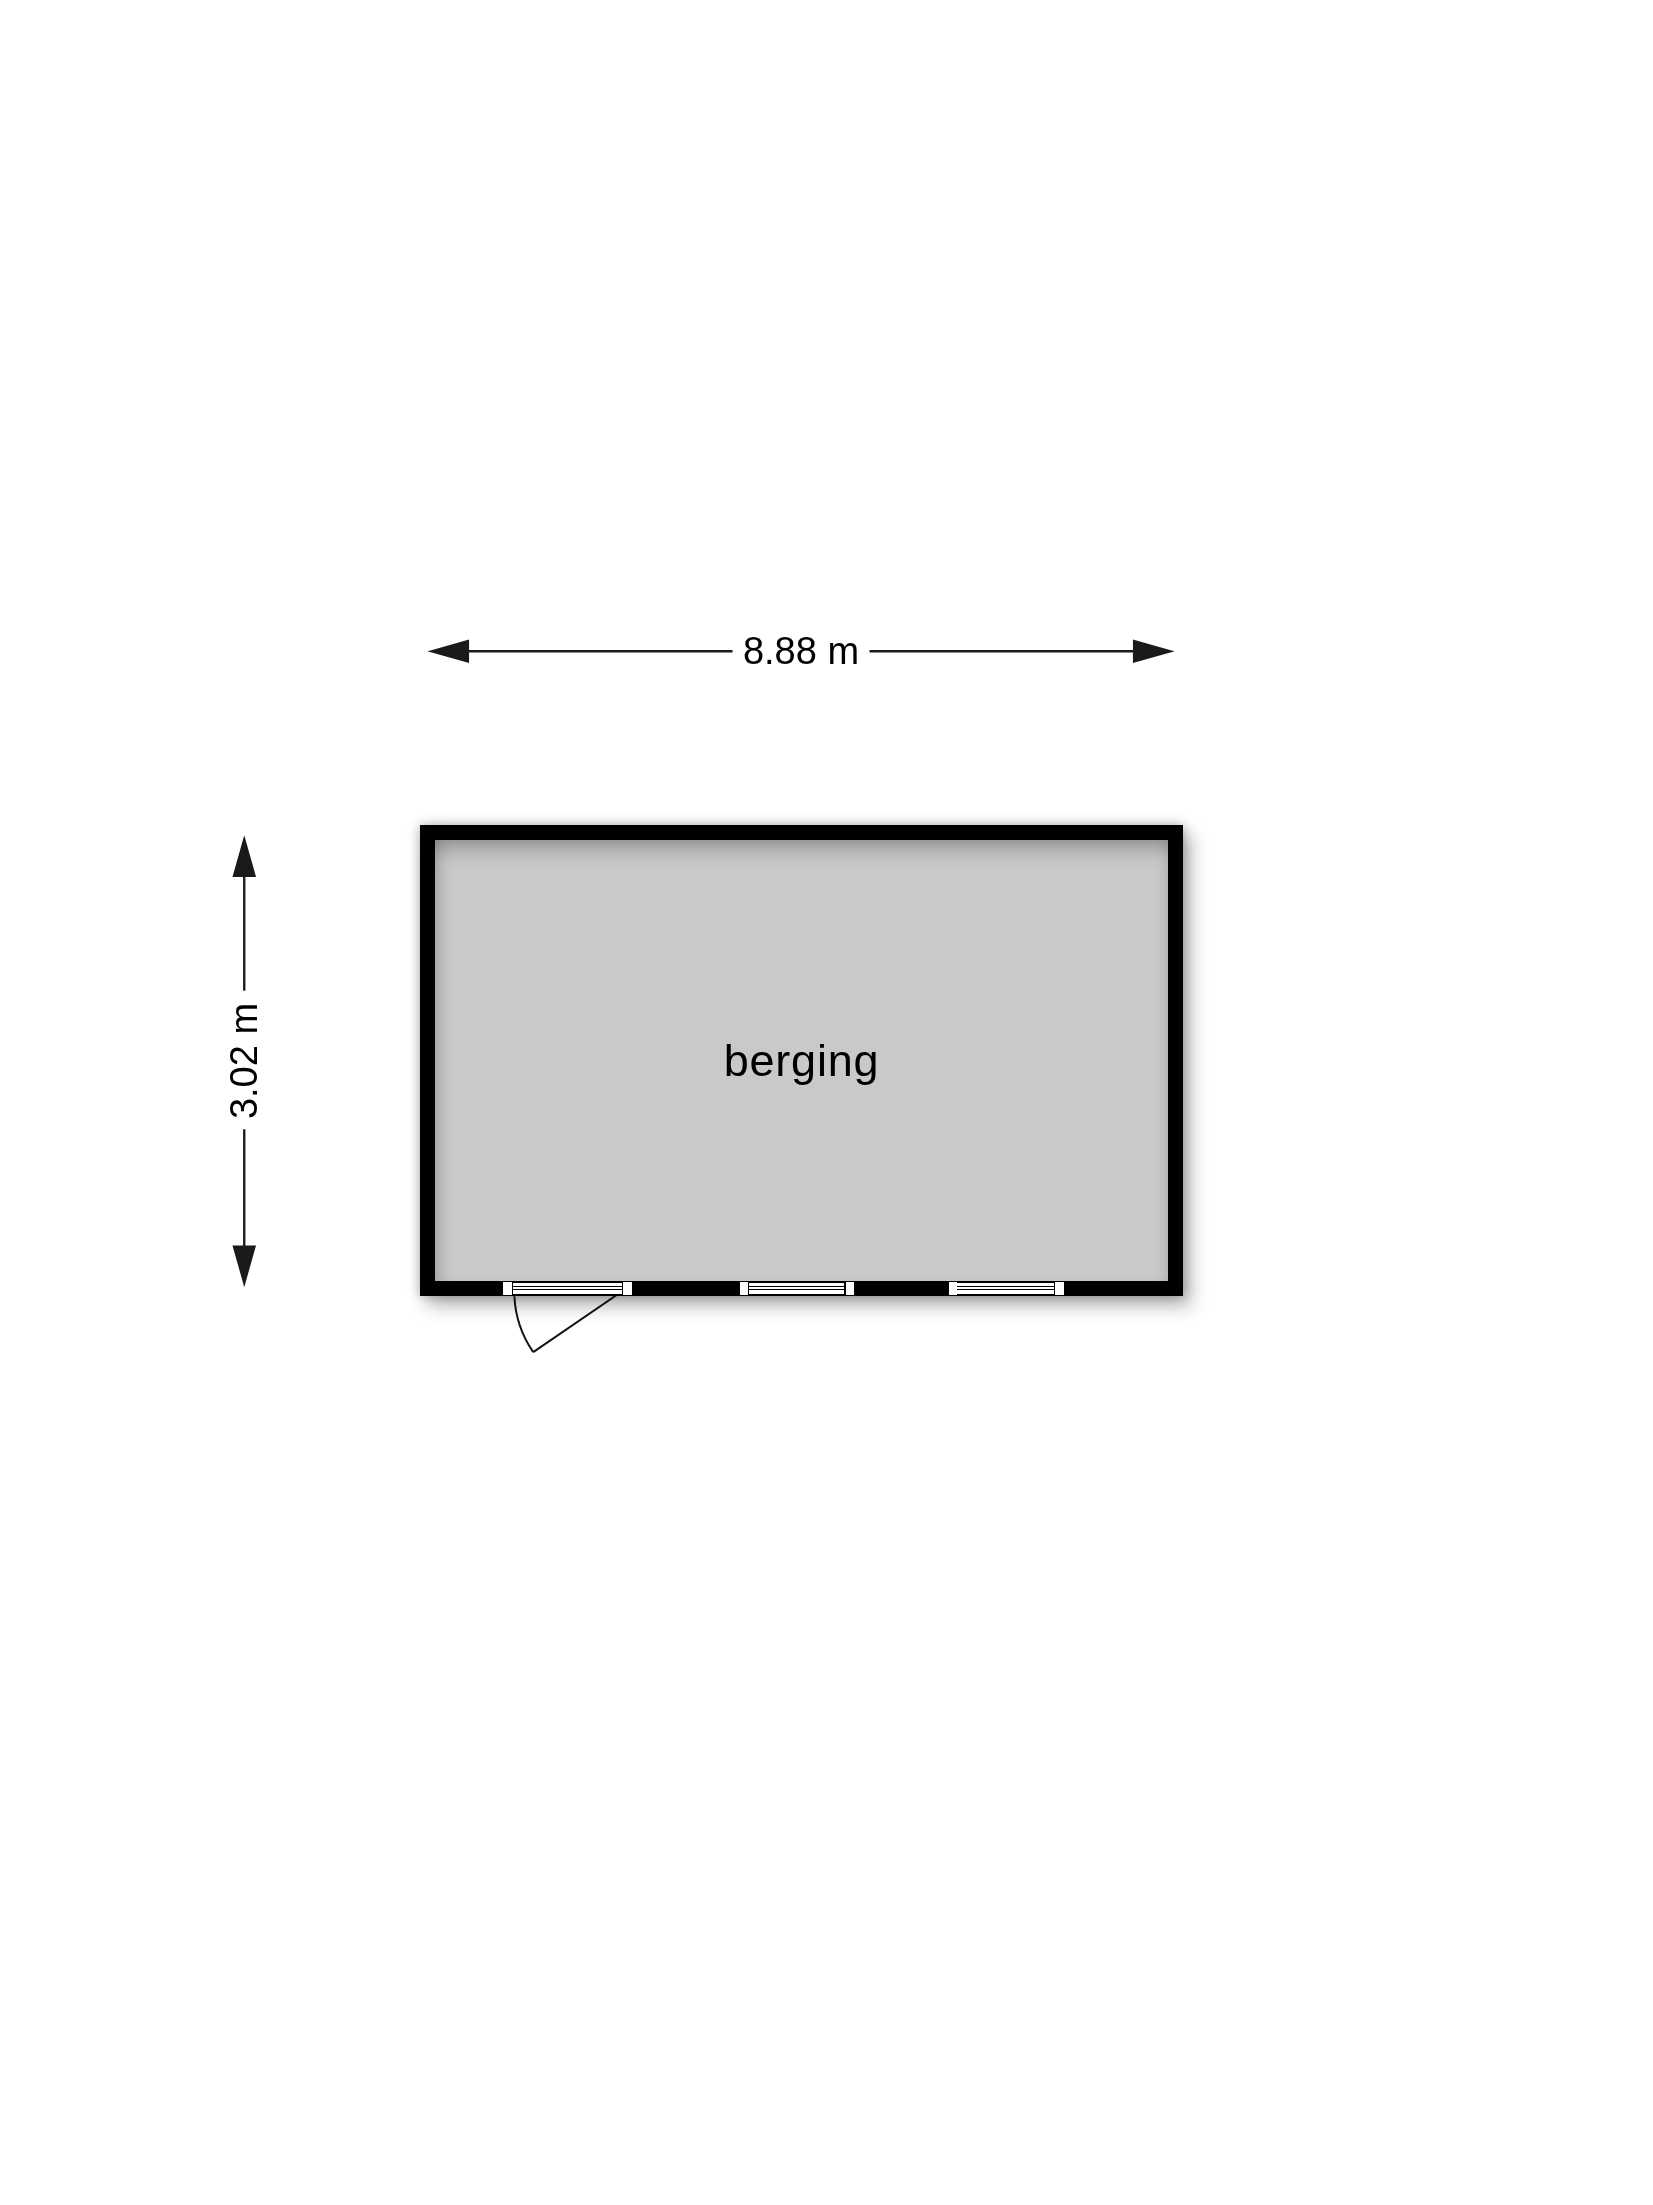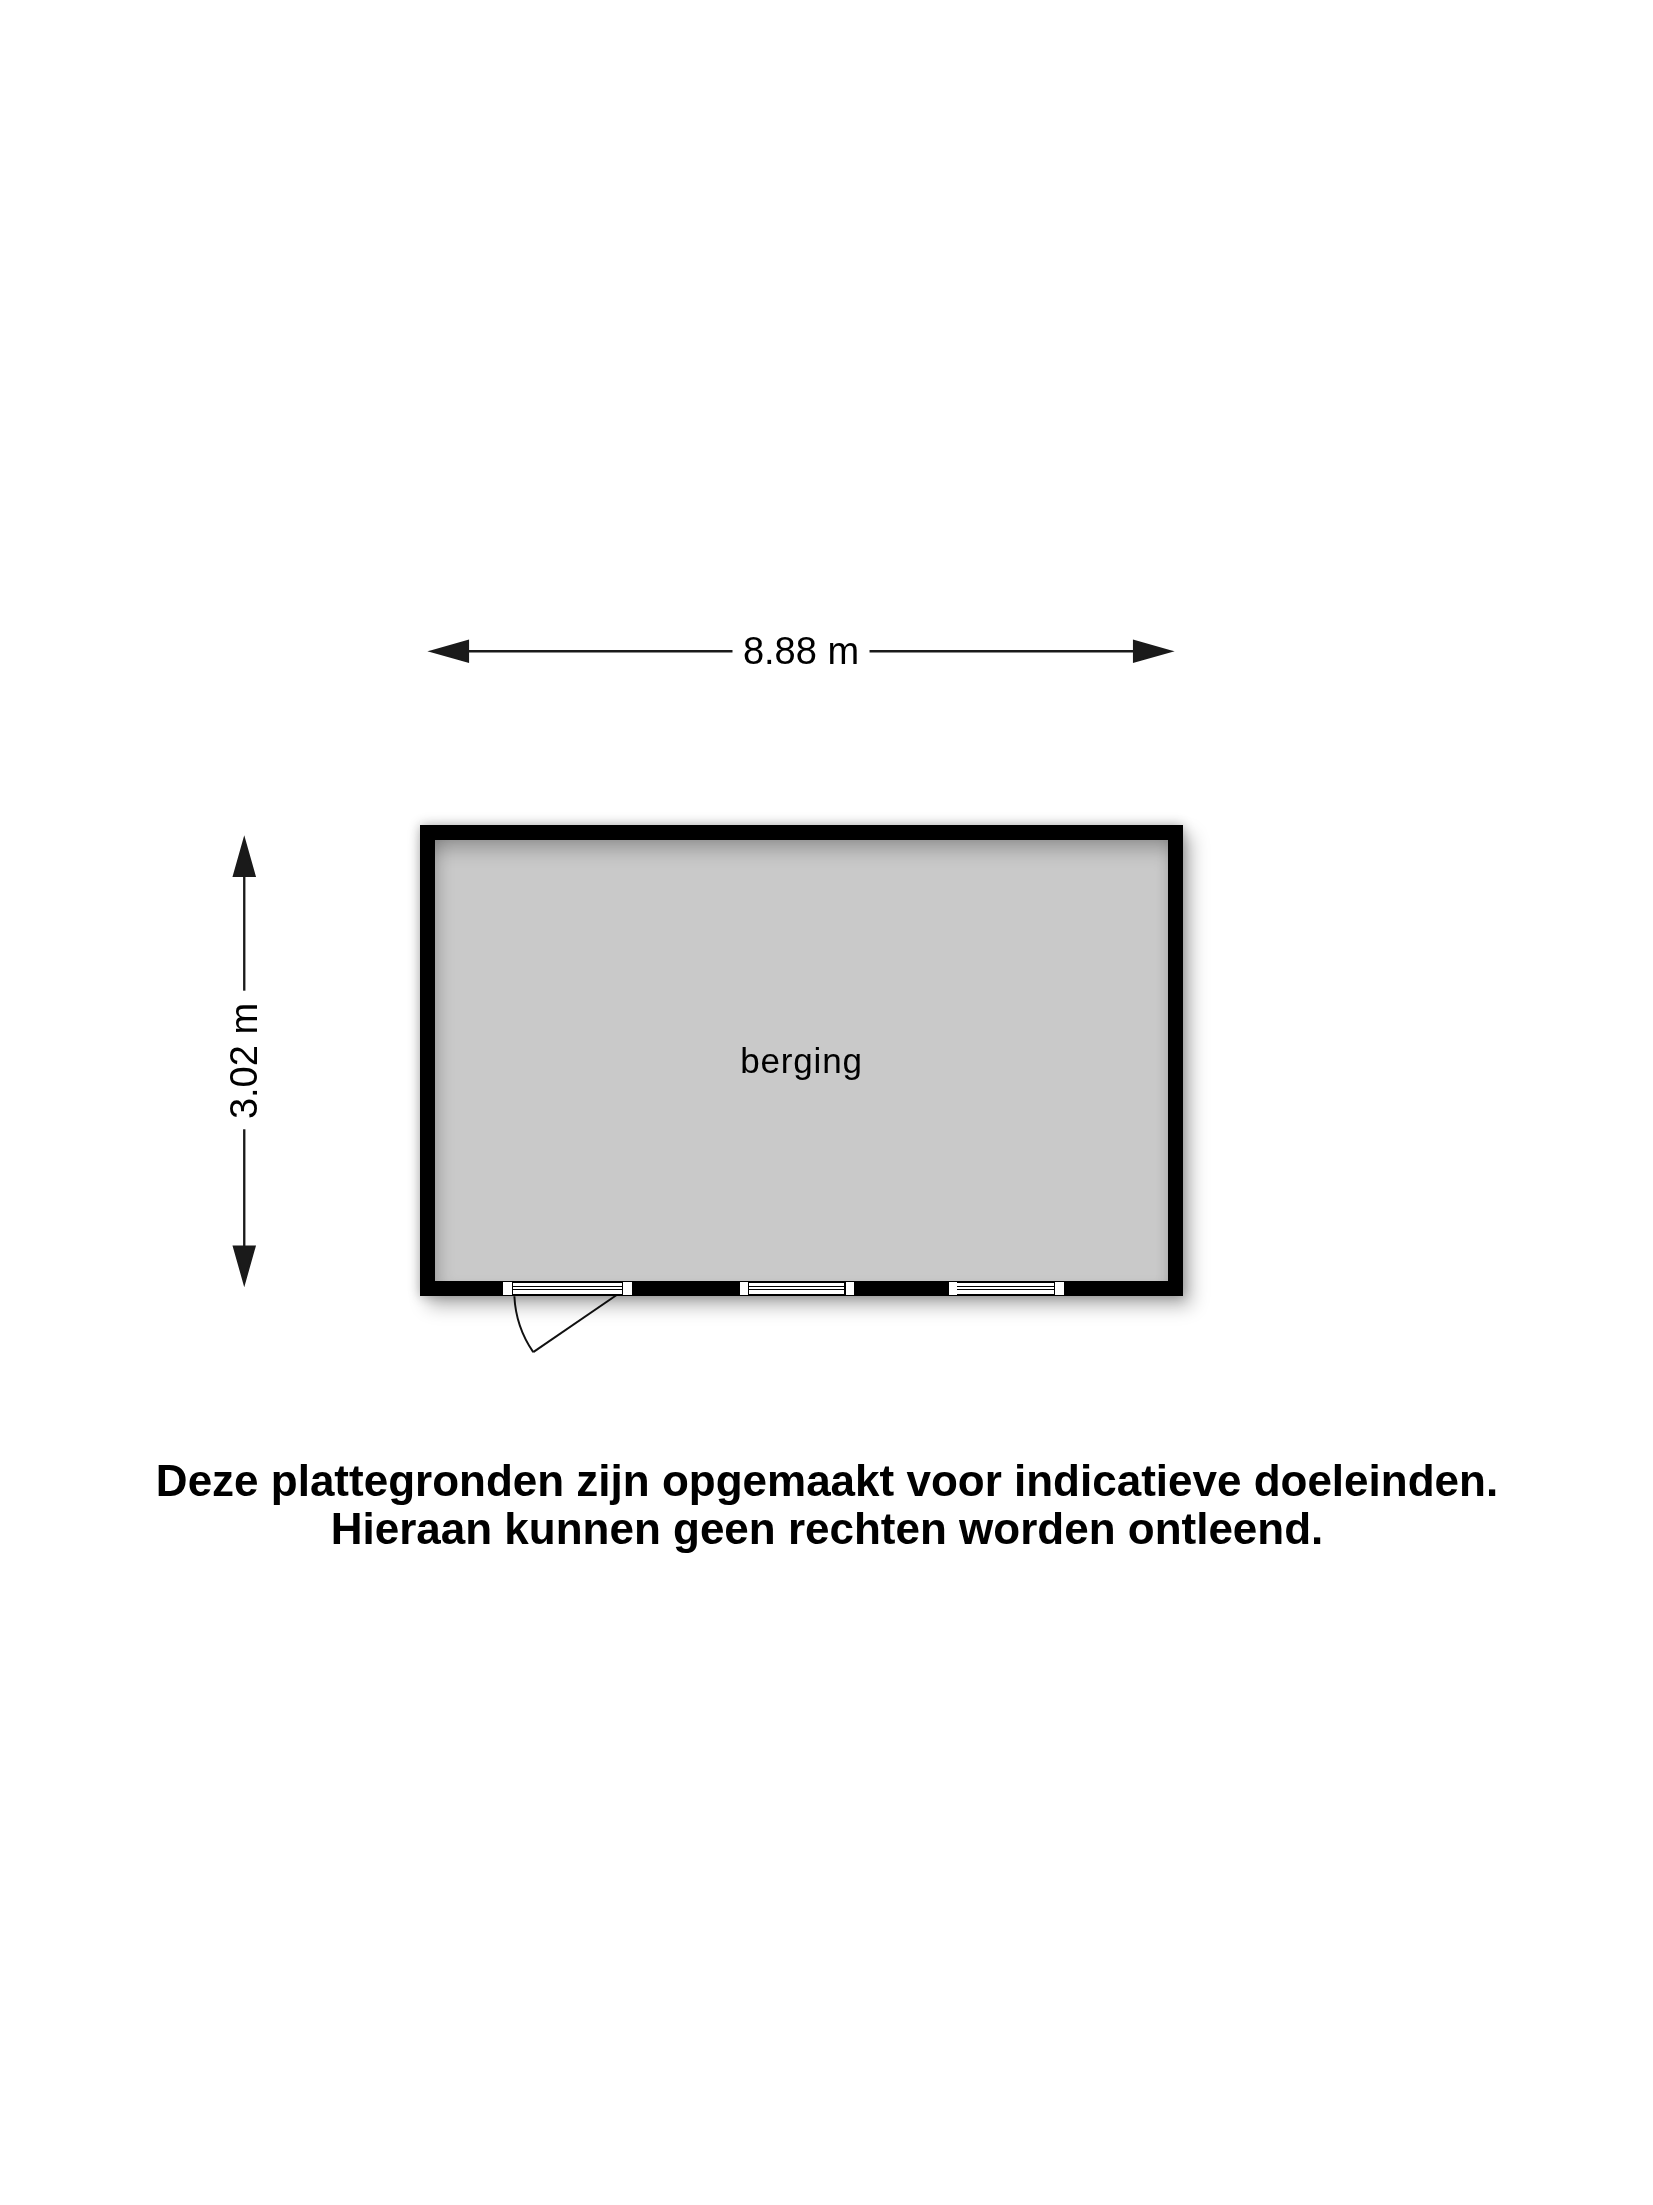--- a/index.html
+++ b/index.html
@@ -41,21 +41,21 @@
     background: var(--room-fill, #c9c9c9);
     box-shadow:
       inset 0 15.8px 19px -7.9px rgba(0,0,0,0.28),
       inset 14px 0 17.3px -11px rgba(0,0,0,0.18),
       inset -9.5px 0 12.6px -9.5px rgba(0,0,0,0.10);
     display: flex;
     align-items: center;
     justify-content: center;
   }
   .room-label {
-    font-size: 35px;
+    font-size: 45px;
     letter-spacing: 0.8px;
     color: #000;
   }
   
   .jamb {
     position: absolute;
     top: 456px;
     height: 15px;
     background: #ffffff;
     border: 1.6px solid #000;
@@ -142,19 +142,15 @@
 
     <div class="jamb" style="left:319px;width:10.2px;"></div>
     <div class="win" style="left:329px;width:95px;"></div>
     <div class="jamb" style="left:425px;width:9.5px;"></div>
 
     <div class="jamb" style="left:528px;width:9.5px;"></div>
     <div class="win" style="left:537px;width:97px;"></div>
     <div class="jamb" style="left:634px;width:11px;"></div>
   </div>
 
-  <div class="disclaimer">
-    <div>Deze plattegronden zijn opgemaakt voor indicatieve doeleinden.</div>
-    <div>Hieraan kunnen geen rechten worden ontleend.</div>
-  </div>
 
 </div>
 
 
 </body></html>

